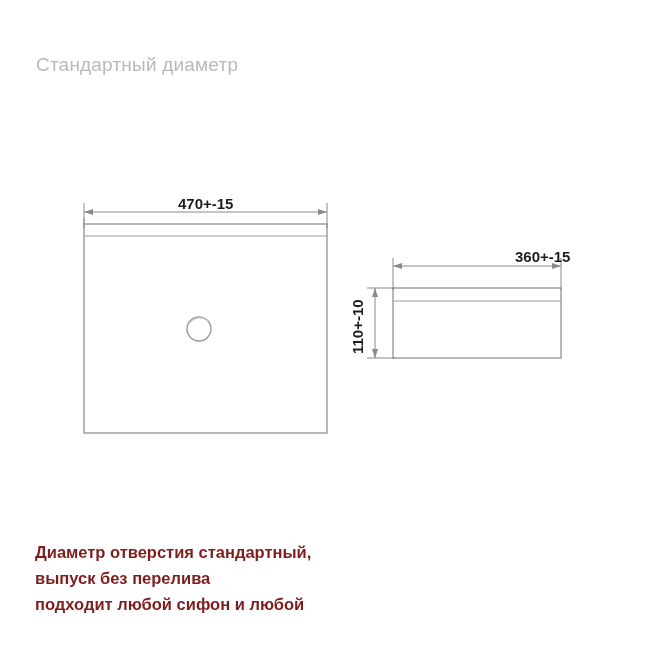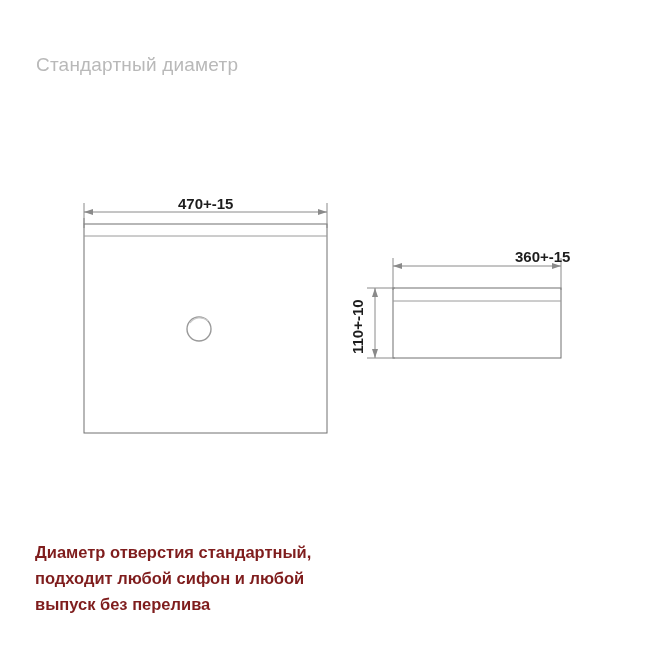--- a/index.html
+++ b/index.html
@@ -126,17 +126,17 @@
   <div class="dim-label dim-top-label">470+-15</div>
 
   <div class="dim-label dim-side-top-label">360+-15</div>
 
   <div class="dim-side-vert-wrap">
     <div class="dim-side-vert-inner">110+-10</div>
   </div>
 
   <div class="caption">
     <span>Диаметр отверстия стандартный,</span>
+    <span>выпуск без перелива</span>
     <span>подходит любой сифон и любой</span>
-    <span>выпуск без перелива</span>
   </div>
 
 </div>
 
 </body></html>

